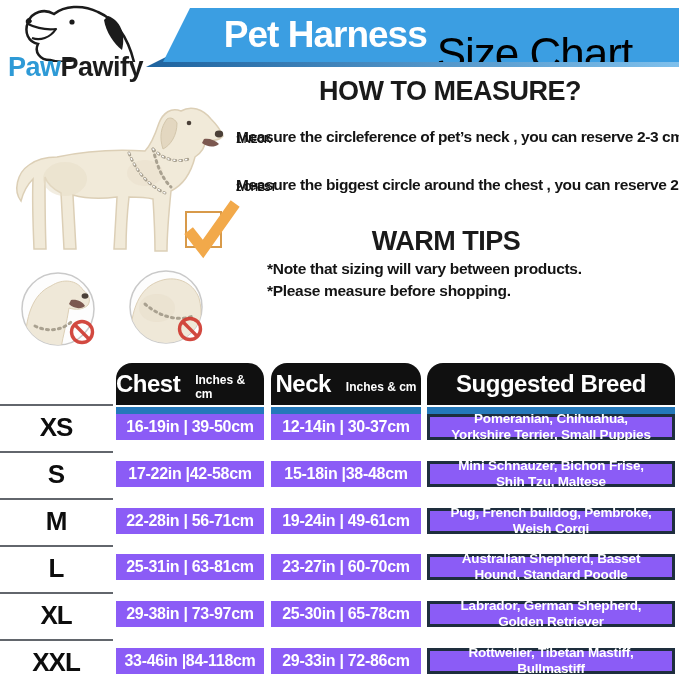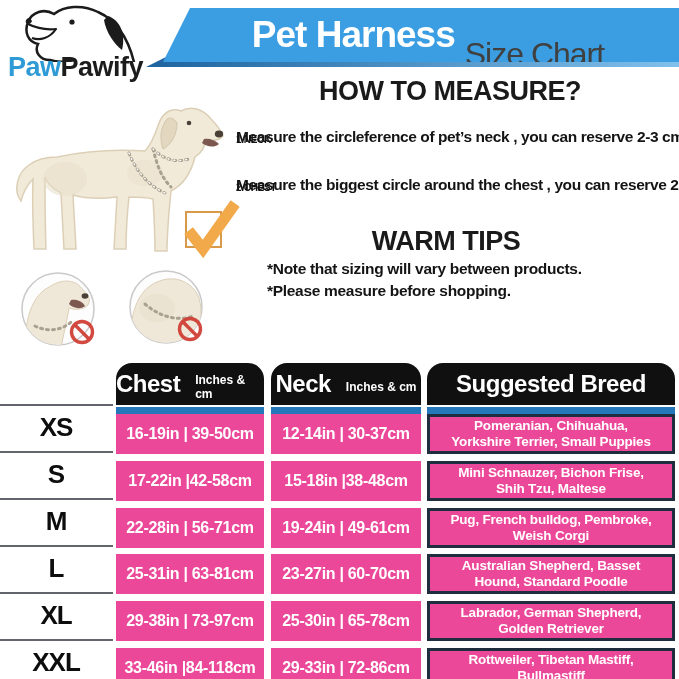--- a/index.html
+++ b/index.html
@@ -8,21 +8,21 @@
   .abs{position:absolute;}
 
   
   .banner-under{left:146px;top:56px;width:533px;height:11px;
     background:linear-gradient(90deg,#1e639f,#7fc0ec);
     clip-path:polygon(22px 0,100% 0,100% 100%,0 100%);}
   .banner{left:163px;top:8px;width:516px;height:54px;background:#3b9ee2;
     clip-path:polygon(27px 0,100% 0,100% 100%,0 100%);
     display:flex;align-items:center;justify-content:center;padding-left:14px;box-sizing:border-box;}
   .banner .bold{font-size:37px;font-weight:800;color:#ffffff;letter-spacing:-1px;}
-  .banner .light{font-size:32px;font-weight:300;color:#404040;letter-spacing:-1px;margin-left:10px;margin-top:38px;}
+  .banner .light{font-size:44px;font-weight:300;color:#000000;letter-spacing:-1px;margin-left:10px;margin-top:38px;}
   .logo-art{left:16px;top:0px;}
   .logo-text{left:8px;top:52px;width:160px;font-size:27px;font-weight:800;letter-spacing:-0.5px;}
   .logo-text .blue{color:#2e9ad6;}
   .logo-text .dark{color:#1c1c1c;}
 
   
   .htm-title{left:240px;top:76px;width:420px;text-align:center;
     font-size:27px;font-weight:800;letter-spacing:-0.5px;color:#1a1a1a;}
   .step-label{left:236px;font-size:10px;font-weight:800;letter-spacing:-0.3px;margin-top:24px;}
   .step-text{left:236px;width:436px;font-size:15.5px;font-weight:600;letter-spacing:-0.4px;white-space:nowrap;}
@@ -47,21 +47,21 @@
   .col{position:absolute;top:363px;}
   #col-chest{left:116px;width:148px;}
   #col-neck{left:271px;width:150px;}
   #col-breed{left:427px;width:248px;}
   .col-header{height:42px;background:#101010;border-radius:16px 16px 0 0;
     display:flex;align-items:center;justify-content:center;gap:15px;}
   .col-header .lbl{color:#ffffff;font-size:24px;font-weight:900;letter-spacing:-0.5px;}
   .col-header .unit{color:#ffffff;font-size:12px;font-weight:700;margin-top:6px;}
   .col-strip{height:7px;background:#2478ba;margin-top:2px;}
   .cells{position:absolute;top:51px;left:0;right:0;}
-  .cell{position:absolute;left:0;right:0;height:40px;background:#ec4899;
+  .cell{position:absolute;left:0;right:0;height:26px;background:#8b5cf6;
     display:flex;align-items:center;justify-content:center;
     color:#ffffff;font-size:16px;font-weight:800;letter-spacing:-0.3px;}
   .cell:nth-child(1){top:0px;}   .cell:nth-child(2){top:47px;}
   .cell:nth-child(3){top:94px;}  .cell:nth-child(4){top:140px;}
   .cell:nth-child(5){top:187px;} .cell:nth-child(6){top:234px;}
   .breed .cell{border:3px solid #1e2e3e;box-sizing:border-box;
     font-size:13.5px;font-weight:600;letter-spacing:-0.2px;line-height:16px;
     text-align:center;white-space:pre-line;}
   .size-line{position:absolute;left:0;width:113px;height:2px;background:#62666c;}
   #line-0{top:404px;} #line-1{top:451px;} #line-2{top:498px;}

